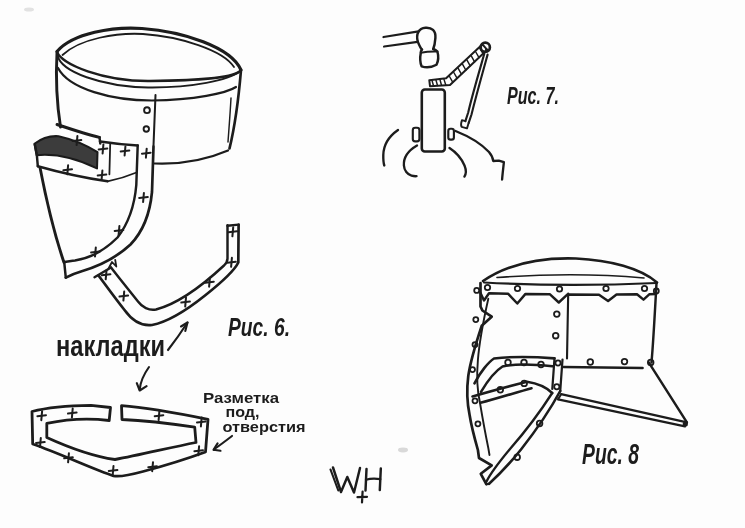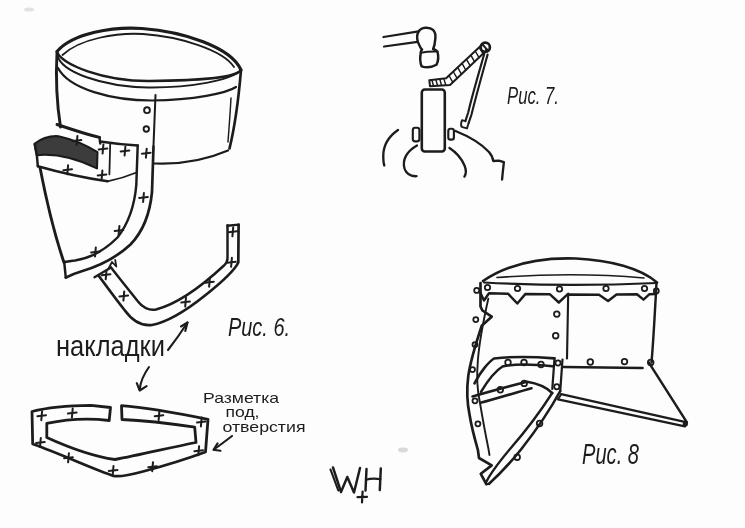--- a/index.html
+++ b/index.html
@@ -1,16 +1,16 @@
 <!DOCTYPE html>
 <html><head>
 <meta charset="utf-8">
 <style>
   html,body{margin:0;padding:0;background:#ffffff;}
-  #page{width:745px;height:528px;position:relative;background:#fdfdfd;overflow:hidden;}
+  #page{width:745px;height:528px;position:relative;background:#fdfdfd;overflow:hidden;font-weight:bold;}
   svg{position:absolute;left:0;top:0;}
   text{font-family:"Liberation Sans", sans-serif;fill:#1c1c1c;}
 </style>
 </head>
 <body>
 <div id="page">
 <svg width="745" height="528" viewBox="0 0 745 528" fill="none" stroke-linecap="round" stroke-linejoin="round">
 <defs>
   <g id="pl" stroke="#1d1d1d" stroke-width="2.02">
     <line x1="-4.3" y1="0.5" x2="4.3" y2="-0.5"></line>

